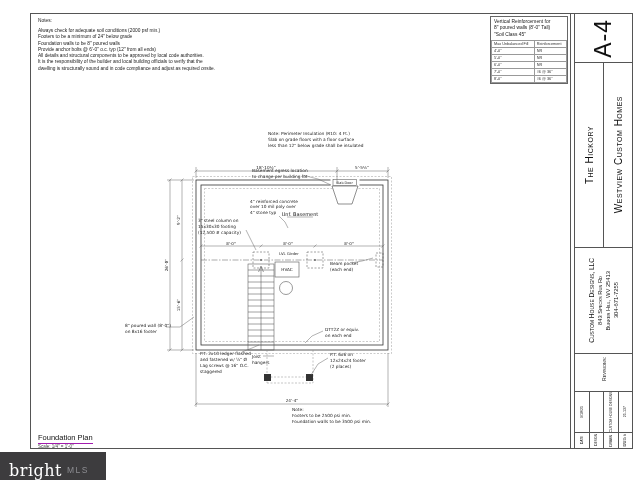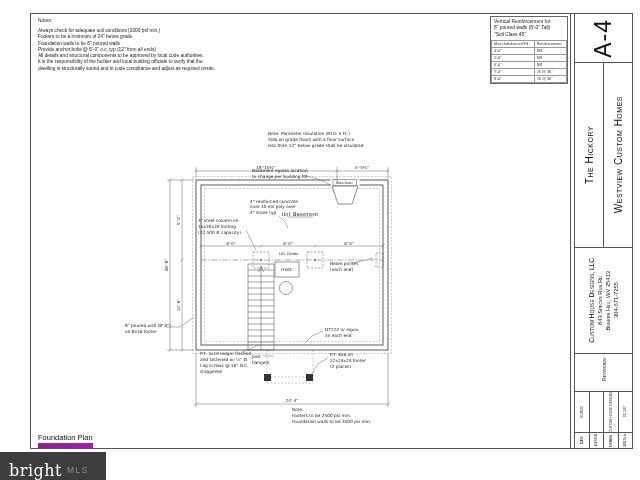--- a/index.html
+++ b/index.html
@@ -41,21 +41,21 @@
   .fld + .fld{border-left:1px solid #555;}
   .fld-val{flex:1;display:flex;align-items:center;justify-content:center;overflow:hidden;}
   .fld-val .vt{font-size:3.6px;font-variant:small-caps;color:#111;}
   .fld-lab{height:15px;border-top:1px solid #555;display:flex;align-items:center;justify-content:center;}
   .fld-lab .vt{font-size:3.8px;font-variant:small-caps;color:#111;}
   
   .plan-svg{position:absolute;left:115px;top:125px;}
   svg text{font-family:"DejaVu Sans",sans-serif;fill:#222;}
   
   .plan-title{position:absolute;left:38px;top:433px;font-size:7.5px;color:#111;
-       border-bottom:5px solid #a21caf;padding-bottom:1px;}
+       border-bottom:1px solid #a21caf;padding-bottom:1px;}
   .plan-scale{position:absolute;left:38px;top:444px;font-size:4.5px;color:#444;}
   
   .watermark{position:absolute;left:0;top:452px;width:106px;height:36px;background:#3d3c3e;
        display:flex;align-items:center;padding-left:9px;box-sizing:border-box;z-index:5;}
   .wm-brand{color:#fff;font-size:16px;font-family:"DejaVu Serif",serif;letter-spacing:0.5px;position:relative;}
   .wm-mls{margin-left:5px;color:#8d8d92;font-size:8.5px;font-weight:normal;letter-spacing:1.5px;}
 </style>
 </head>
 <body>
 

